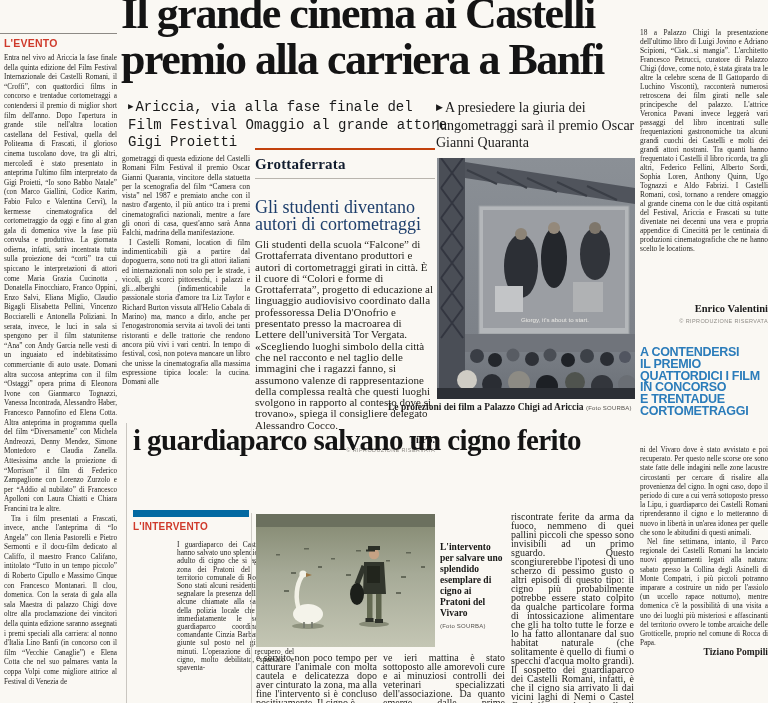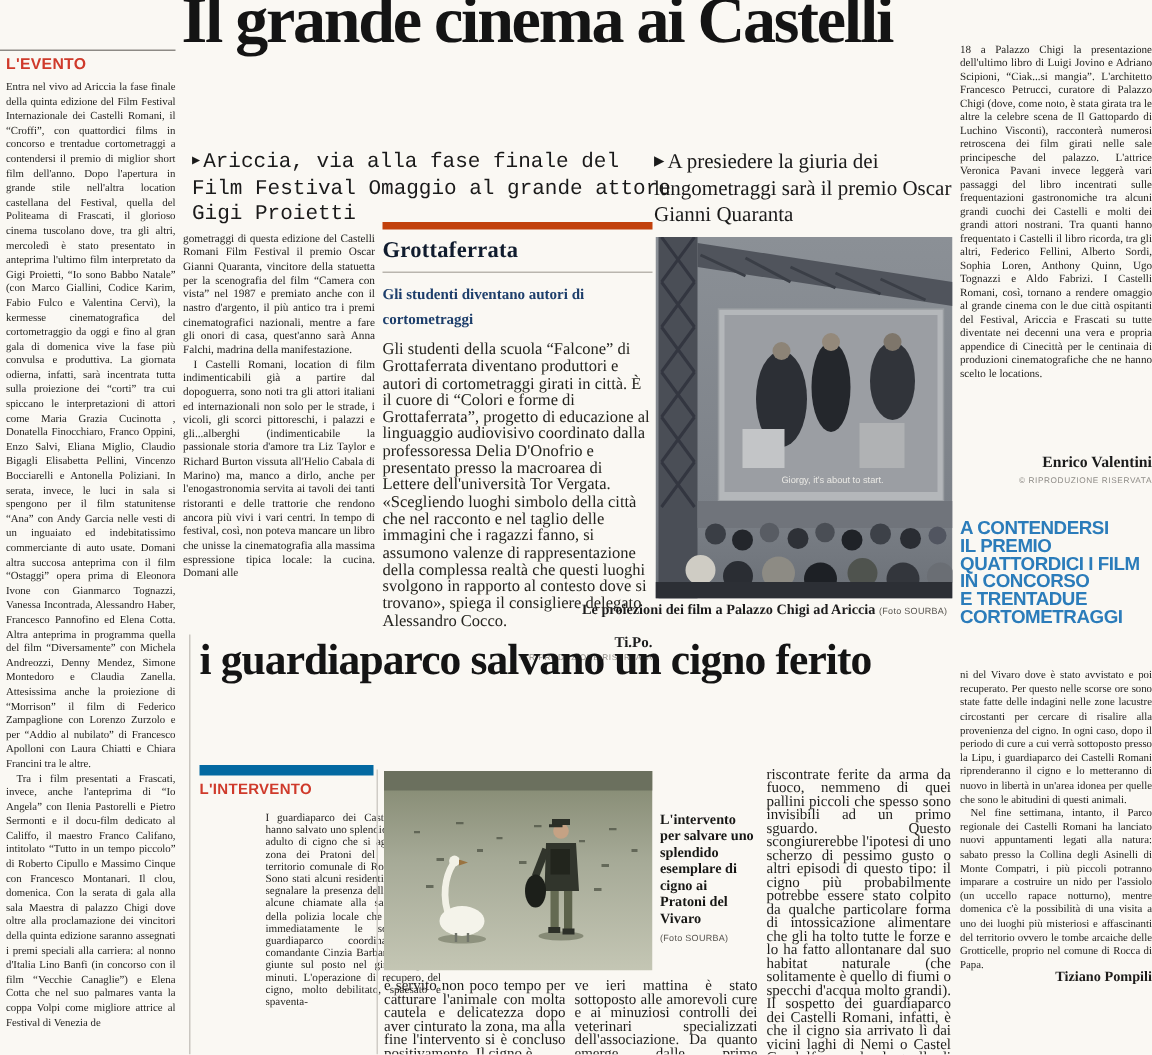--- a/index.html
+++ b/index.html
@@ -27,24 +27,24 @@
   .headline1 {
     font-weight:bold; font-size:44px; line-height:46px;
     letter-spacing:-1.5px; color:#141414;
   }
   .headline2 {
     font-weight:bold; font-size:29px; line-height:35px;
     letter-spacing:-0.6px; color:#141414;
   }
   .subhead { font-size:14px; line-height:17.5px; color:#1a1a1a; }
   .subhead .arrow { font-size:9px; vertical-align:2px; padding-right:2px; }
-  .gbox { border-top:5px solid #c2410c; padding-top:6px; }
+  .gbox { border-top:2px solid #c2410c; padding-top:6px; }
   .gbox-kicker { font-weight:bold; font-size:15px; color:#101c2e; letter-spacing:.2px; }
   .gbox-rule { border-top:1px solid #b9b5ae; margin-top:5px; }
-  .gbox-title { font-weight:bold; font-size:10px; line-height:17px; color:#1d3e6b; margin-top:6px; }
+  .gbox-title { font-weight:normal; font-size:18px; line-height:17px; color:#1d3e6b; margin-top:20px; }
   .gbox-body { font-size:11px; line-height:11.3px; color:#25241f; margin-top:6px; text-align:left; }
   .byline { font-weight:bold; font-size:10px; text-align:right; }
   .copyright {
     font-family:"Liberation Sans", sans-serif;
     font-size:5.5px; color:#8e8b86; text-align:right; letter-spacing:.4px; margin-top:2px;
   }
   .callout {
     font-family:"Liberation Sans", sans-serif; font-weight:bold;
     font-size:12.5px; line-height:11.8px; letter-spacing:-0.3px;
     color:#2b7cba; text-transform:uppercase;
@@ -65,20 +65,21 @@
 <section class="abs" style="left:4px;top:37px;width:113px;height:666px;overflow:hidden;">
   <div class="kicker-red">L'EVENTO</div>
   <div class="body-text t-event" style="margin-top:5px;">
     <p>Entra nel vivo ad Ariccia la fase finale della quinta edizione del Film Festival Internazionale dei Castelli Romani, il “Croffi”, con quattordici films in concorso e trentadue cortometraggi a contendersi il premio di miglior short film dell'anno. Dopo l'apertura in grande stile nell'altra location castellana del Festival, quella del Politeama di Frascati, il glorioso cinema tuscolano dove, tra gli altri, mercoledì è stato presentato in anteprima l'ultimo film interpretato da Gigi Proietti, “Io sono Babbo Natale” (con Marco Giallini, Codice Karim, Fabio Fulco e Valentina Cervì), la kermesse cinematografica del cortometraggio da oggi e fino al gran gala di domenica vive la fase più convulsa e produttiva. La giornata odierna, infatti, sarà incentrata tutta sulla proiezione dei “corti” tra cui spiccano le interpretazioni di attori come Maria Grazia Cucinotta , Donatella Finocchiaro, Franco Oppini, Enzo Salvi, Eliana Miglio, Claudio Bigagli Elisabetta Pellini, Vincenzo Bocciarelli e Antonella Poliziani. In serata, invece, le luci in sala si spengono per il film statunitense “Ana” con Andy Garcia nelle vesti di un inguaiato ed indebitatissimo commerciante di auto usate. Domani altra succosa anteprima con il film “Ostaggi” opera prima di Eleonora Ivone con Gianmarco Tognazzi, Vanessa Incontrada, Alessandro Haber, Francesco Pannofino ed Elena Cotta. Altra anteprima in programma quella del film “Diversamente” con Michela Andreozzi, Denny Mendez, Simone Montedoro e Claudia Zanella. Attesissima anche la proiezione di “Morrison” il film di Federico Zampaglione con Lorenzo Zurzolo e per “Addio al nubilato” di Francesco Apolloni con Laura Chiatti e Chiara Francini tra le altre.</p>
     <p>Tra i film presentati a Frascati, invece, anche l'anteprima di “Io Angela” con Ilenia Pastorelli e Pietro Sermonti e il docu-film dedicato al Califfo, il maestro Franco Califano, intitolato “Tutto in un tempo piccolo” di Roberto Cipullo e Massimo Cinque con Francesco Montanari. Il clou, domenica. Con la serata di gala alla sala Maestra di palazzo Chigi dove oltre alla proclamazione dei vincitori della quinta edizione saranno assegnati i premi speciali alla carriera: al nonno d'Italia Lino Banfi (in concorso con il film “Vecchie Canaglie”) e Elena Cotta che nel suo palmares vanta la coppa Volpi come migliore attrice al Festival di Venezia de</p>
   </div>
 </section>
 
 <h1 class="abs headline1" style="left:121px;top:-9px;width:647px;">
   <div>Il grande cinema ai Castelli</div>
+  <div>premio alla carriera a Banfi</div>
 </h1>
 
 <div class="abs subhead" style="left:128px;top:99px;width:320px;font-family:Liberation Mono, monospace;">
   <span class="arrow">▶</span><span>Ariccia, via alla fase finale del Film Festival Omaggio al grande attore Gigi Proietti</span>
 </div>
 <div class="abs subhead" style="left:436px;top:99px;width:232px;">
   <span class="arrow">▶</span><span>A presiedere la giuria dei lungometraggi sarà il premio Oscar Gianni Quaranta</span>
 </div>
 
 <section class="abs body-text t-col2" style="left:122px;top:154px;width:128px;height:285px;overflow:hidden;">

